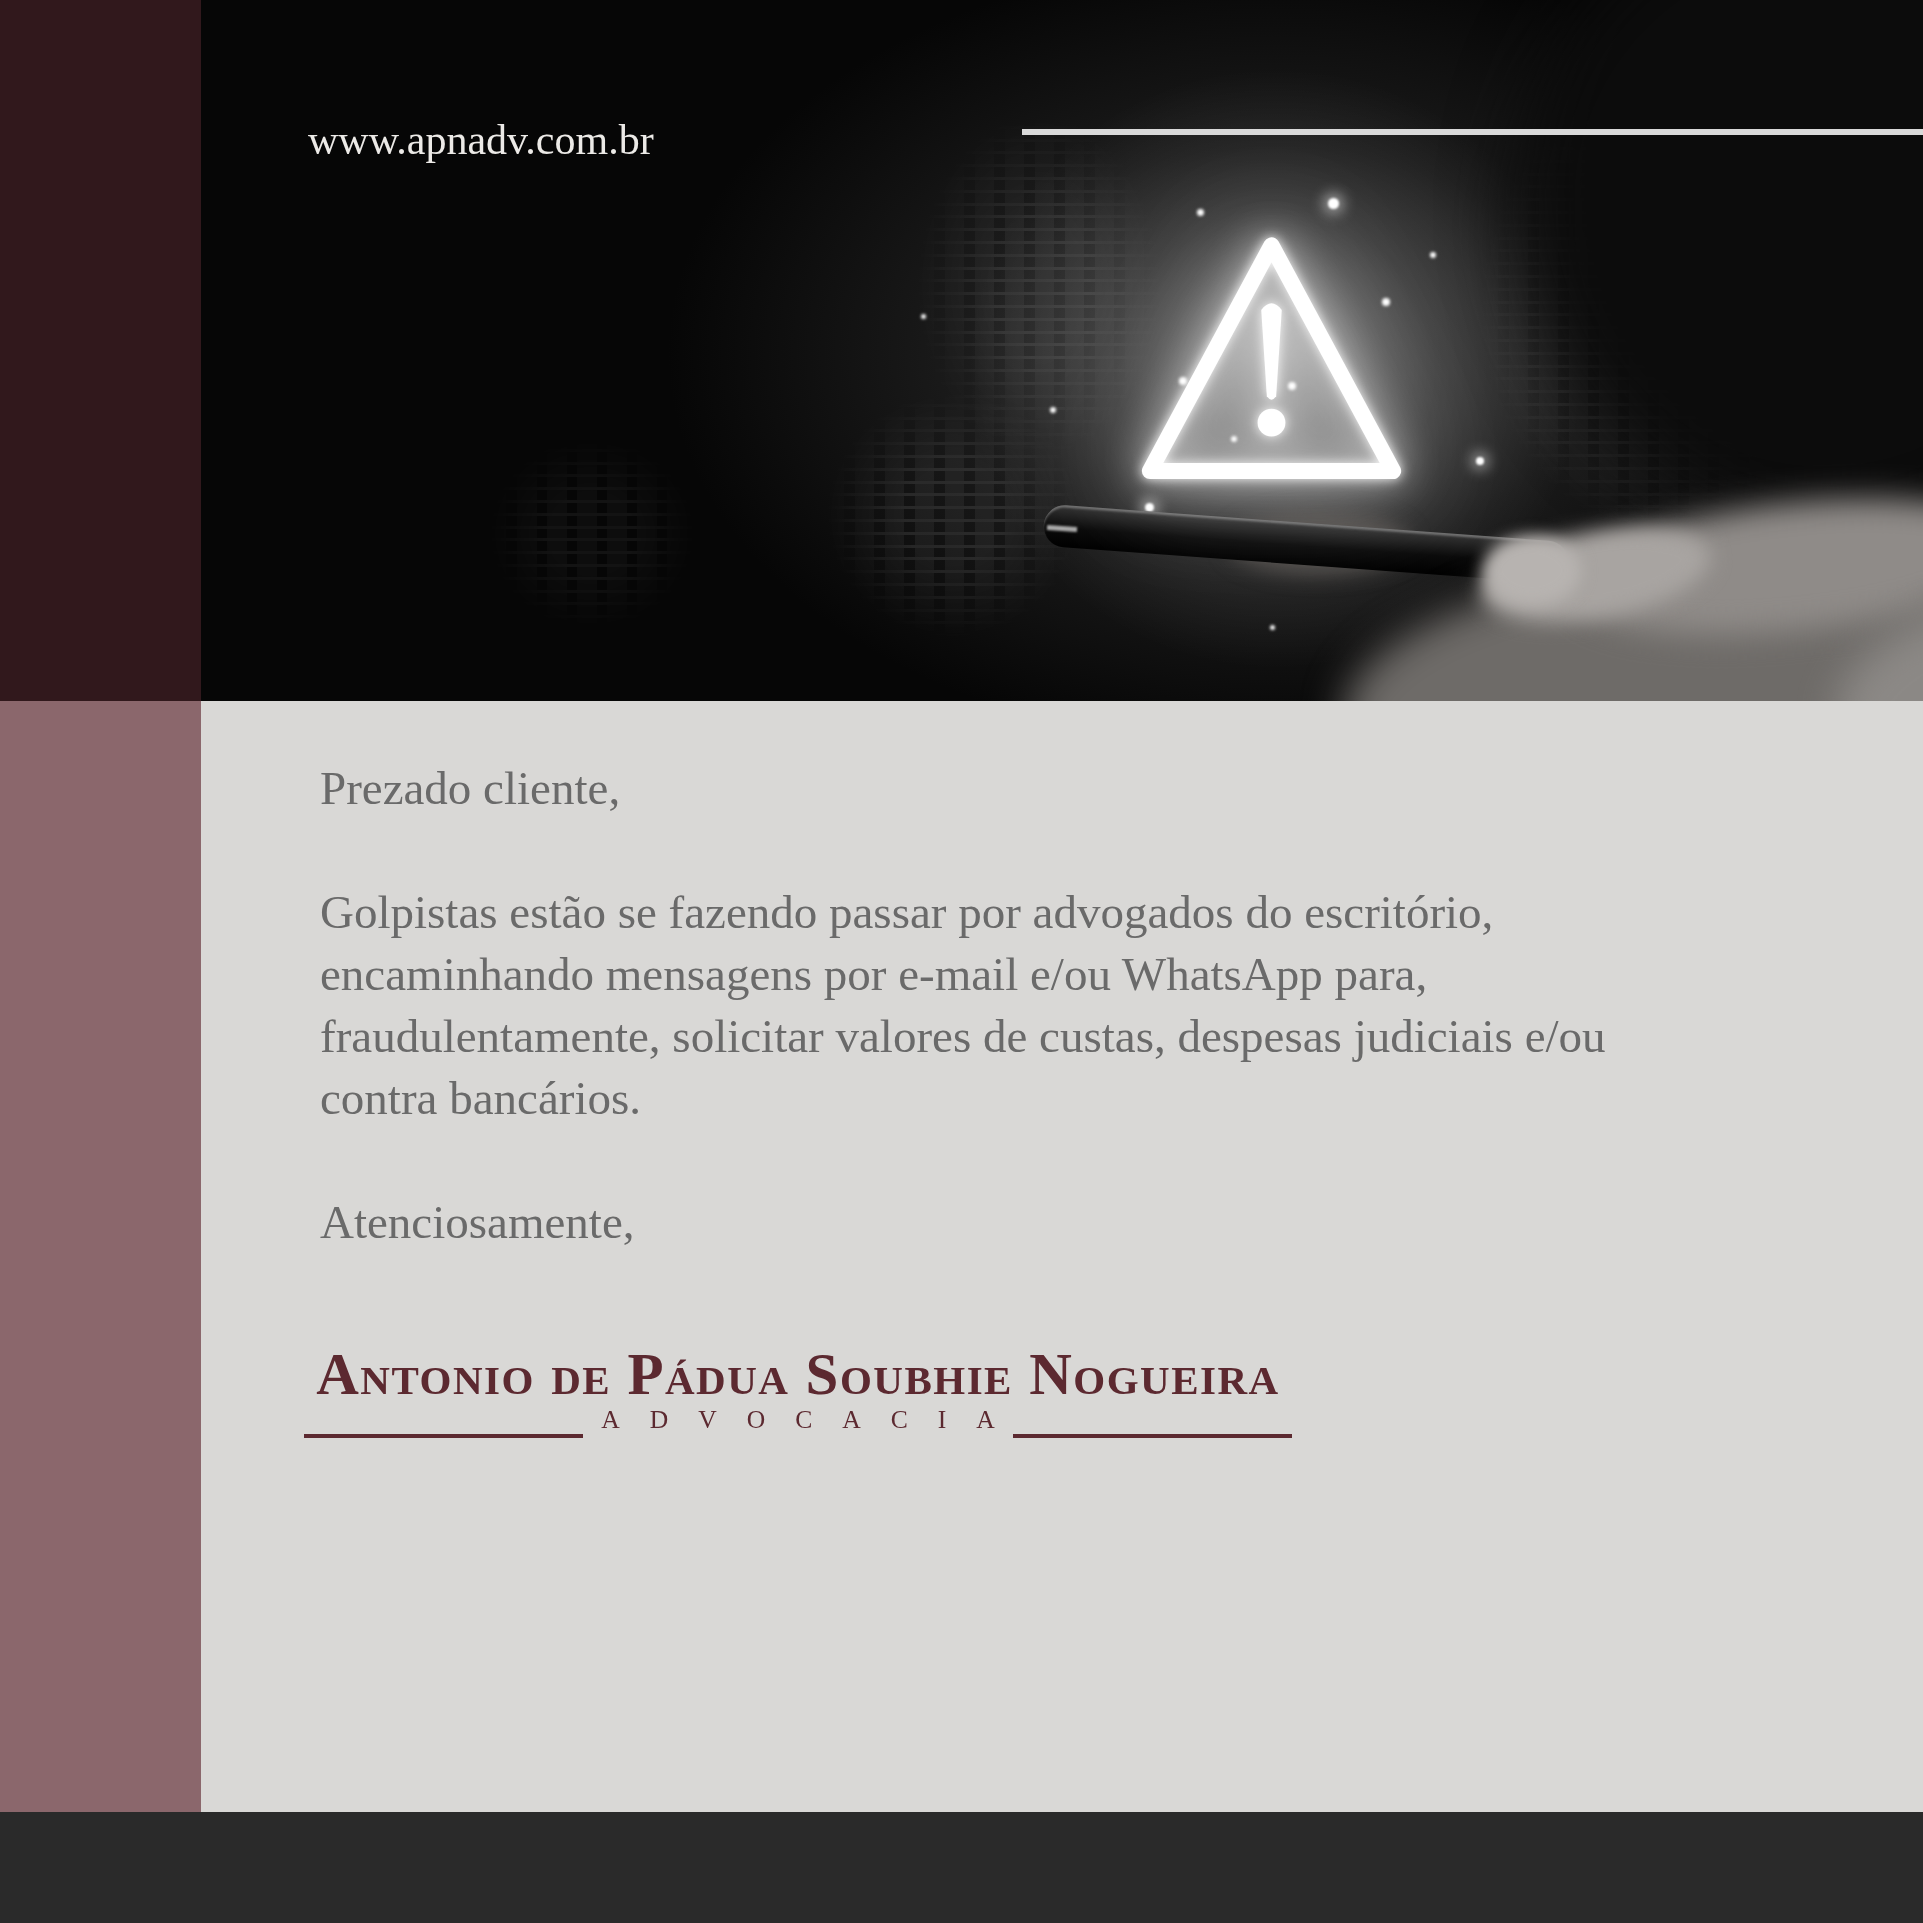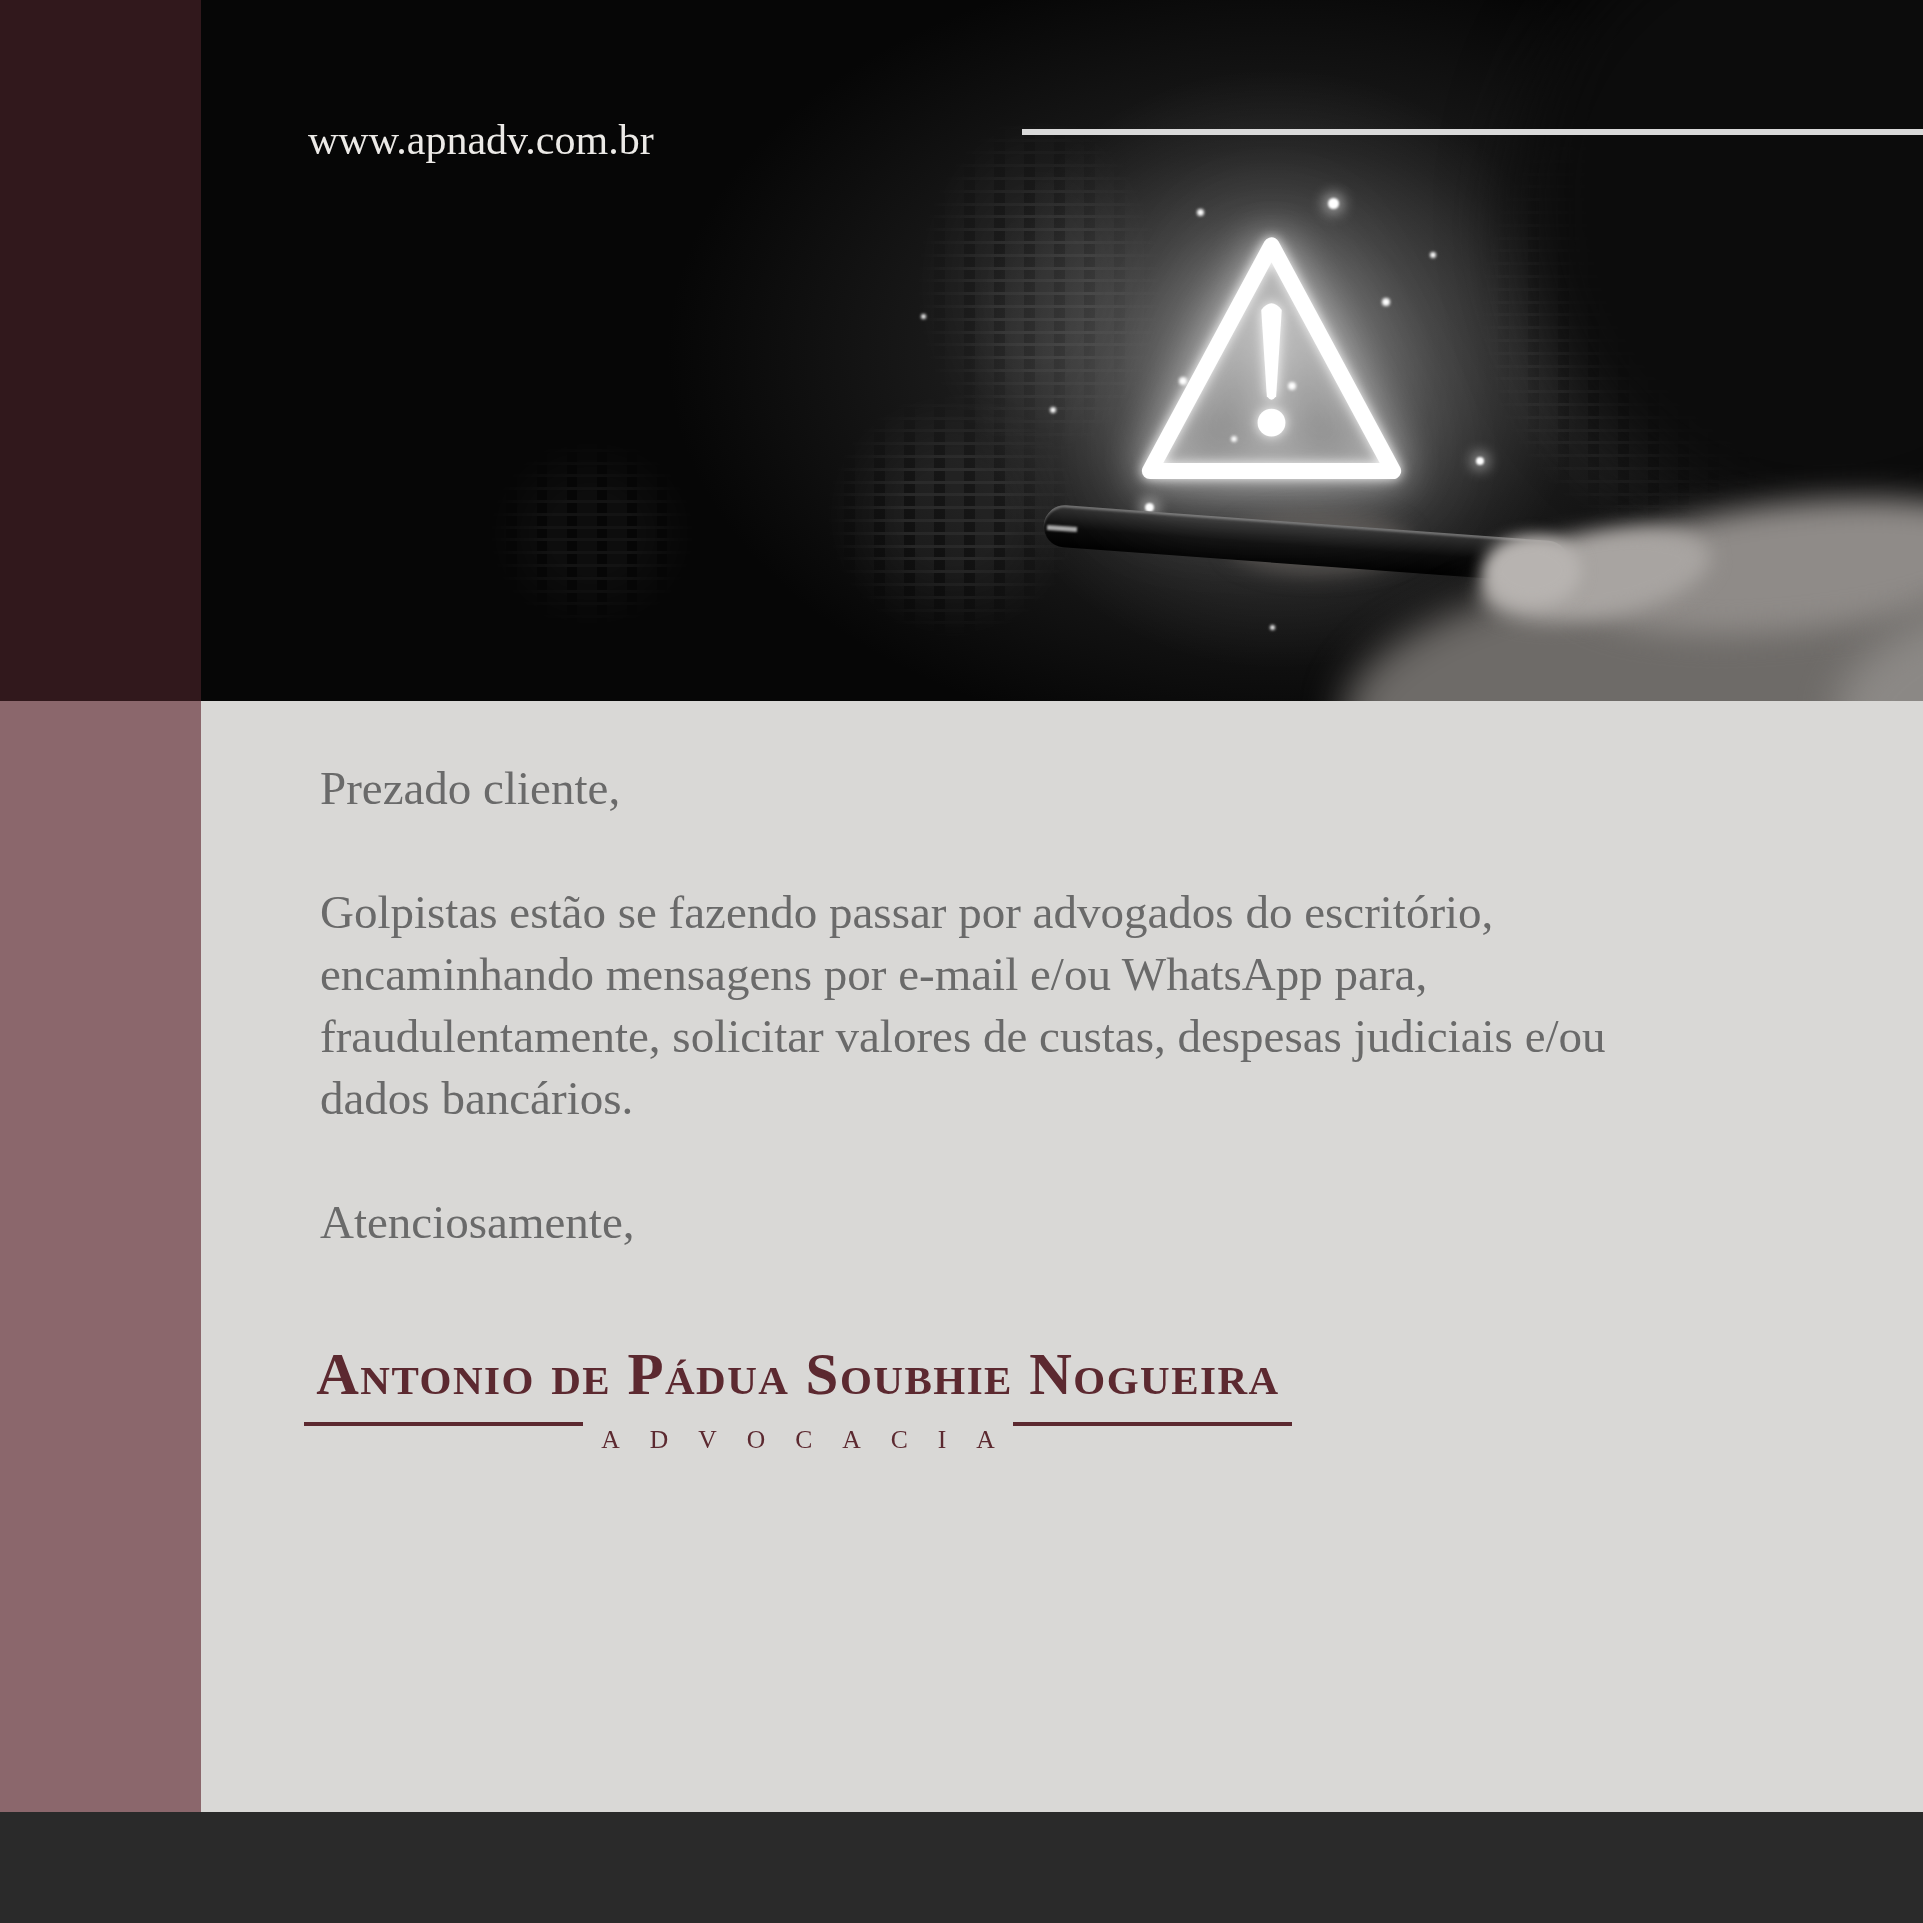--- a/index.html
+++ b/index.html
@@ -56,21 +56,21 @@
   
   .content{position:absolute;left:0;top:701px;width:1924px;height:1223px;box-sizing:border-box;
     padding:56px 30px 0 304px;color:#6a6a6a;font-size:47px;line-height:62px;z-index:3;}
   .para{margin:0 0 62px 16px;white-space:pre-line;}
   .highlight{color:#4b2026;font-weight:700;text-decoration:underline;
     text-decoration-color:#4b2026;text-decoration-thickness:6px;text-underline-offset:12px;}
 
   
   .signature{margin-top:93px;width:988px;text-align:center;}
   .sig-name{font-size:59px;line-height:56px;font-variant:small-caps;letter-spacing:1.5px;color:#5c2930;font-weight:700;}
-  .sig-sub{display:flex;align-items:flex-start;gap:18px;margin-top:20px;}
+  .sig-sub{display:flex;align-items:flex-end;gap:18px;margin-top:0;}
   .rule{flex:1;height:3.8px;background:#5c2930;}
   .sig-sub-text{font-size:25.6px;line-height:36px;letter-spacing:30px;margin-right:-30px;color:#5c2930;white-space:nowrap;}
 </style>
 </head>
 <body>
 
 <div class="canvas">
 
   <div class="stripe-top"></div>
   <div class="stripe-bottom"></div>
@@ -118,21 +118,21 @@
     <div class="site-url">www.apnadv.com.br</div>
     <div class="top-line"></div>
   </div>
 
   <div class="content">
     <p class="para">Prezado cliente,</p>
 
     <p class="para">Golpistas estão se fazendo passar por advogados do escritório,
 encaminhando mensagens por e-mail e/ou WhatsApp para,
 fraudulentamente, solicitar valores de custas, despesas judiciais e/ou
-dados bancários.</p>
+contra bancários.</p>
 
 
 
     <p class="para">Atenciosamente,</p>
 
     <div class="signature">
       <div class="sig-name">Antonio de Pádua Soubhie Nogueira</div>
       <div class="sig-sub">
         <span class="rule"></span>
         <span class="sig-sub-text">ADVOCACIA</span>

